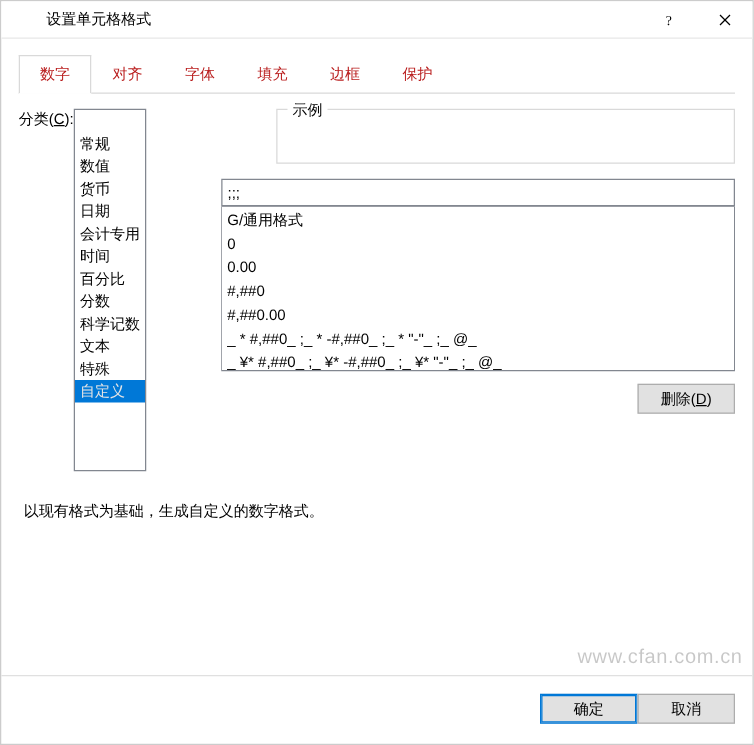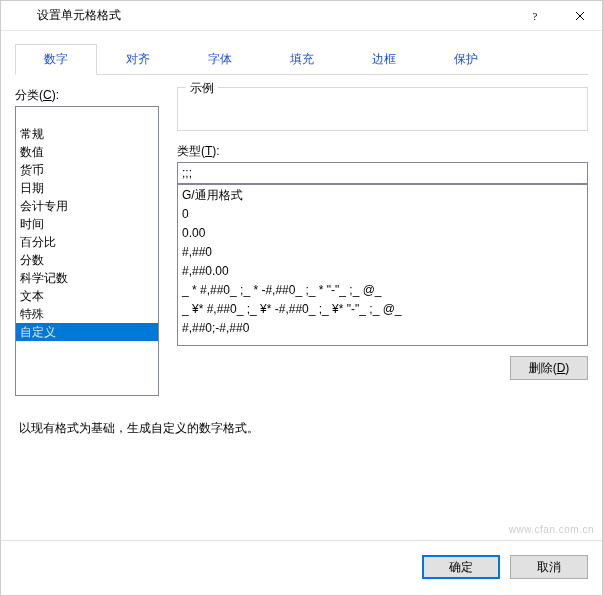--- a/index.html
+++ b/index.html
@@ -39,43 +39,43 @@
   }
   .titlebar .winbtn svg { display: block; }
   
   .tabs {
     display: flex;
     margin: 12px 14px 0 14px;
     border-bottom: 1px solid #d9d9d9;
     position: relative;
   }
   .tab {
-    padding: 6px 28px;
+    padding: 6px 16px;
     border: 1px solid transparent;
     border-bottom: none;
     position: relative;
     top: 1px;
-    color: #1d4ed8;
+    color: #b91c1c;
     cursor: pointer;
     text-align: right;
   }
   .tab.active {
     border-color: #d9d9d9;
     background: #fff;
     border-bottom: 1px solid #fff;
   }
   
   .content {
     display: flex;
     padding: 12px 14px 0 14px;
   }
   .left {
     width: 144px;
     display: flex;
-    flex-direction: column;
+    flex-direction: row;
   }
   .left .label {
     margin-bottom: 2px;
   }
   .category-list {
     border: 1px solid #828790;
     height: 290px;
     overflow-y: auto;
     background: #fff;
     padding: 18px 0;
@@ -91,34 +91,35 @@
     color: #e5e5e5;
   }
   .right {
     flex: 1;
     margin-left: 18px;
     display: flex;
     flex-direction: column;
   }
   .sample-group {
     margin-bottom: 12px;
+    margin-left: 44px;
   }
   .type-label { margin-bottom: 2px; }
   .type-input {
     width: 100%;
     border: 1px solid #828790;
     padding: 3px 4px;
     font-family: inherit;
     font-size: 12px;
     height: 22px;
     outline: none;
   }
   .format-list {
     border: 1px solid #828790;
-    height: 162px;
+    height: 132px;
     overflow-y: scroll;
     background: #fff;
     margin-top: 0;
     padding: 1px 0;
     font-family: inherit;
   }
   .format-list .fitem {
     padding: 1px 4px;
     line-height: 17px;
     white-space: nowrap;
@@ -144,35 +145,34 @@
     box-shadow: inset 0 0 0 1px #0078d7;
   }
   .desc {
     margin: 24px 18px 0 18px;
   }
   .footer {
     position: absolute;
     right: 14px;
     bottom: 16px;
     display: flex;
-    gap: 10px;
   }
   .footer-rule {
     position: absolute;
     left: 0;
     right: 0;
     bottom: 54px;
     height: 1px;
     background: #e0e0e0;
   }
   .watermark {
     position: absolute;
     right: 8px;
     bottom: 60px;
-    font-size: 10px;
+    font-size: 16px;
     color: rgba(0,0,0,0.22);
     letter-spacing: 0.5px;
     pointer-events: none;
   }
   u.ak { text-decoration: underline; }
 </style>
 </head>
 <body>
 
 <div class="titlebar">
@@ -221,23 +221,20 @@
   </div>
 
   <div class="right">
     <div class="sample-group">
       <div style="border:1px solid #d9d9d9; position:relative; height:44px;">
         <span style="position:absolute; top:-8px; left:8px; background:#fff; padding:0 4px;">示例</span>
         <div style="padding:14px 8px 4px;"></div>
       </div>
     </div>
 
-    <div class="type-label">
-      <span>类型(</span><u class="ak">T</u><span>):</span>
-    </div>
     <input class="type-input" type="text" value=";;;" style="">
 
     <div class="format-list" id="format-list">
         <div class="fitem">G/通用格式</div>
         <div class="fitem">0</div>
         <div class="fitem">0.00</div>
         <div class="fitem">#,##0</div>
         <div class="fitem">#,##0.00</div>
         <div class="fitem">_ * #,##0_ ;_ * -#,##0_ ;_ * "-"_ ;_ @_ </div>
         <div class="fitem">_ ¥* #,##0_ ;_ ¥* -#,##0_ ;_ ¥* "-"_ ;_ @_ </div>

